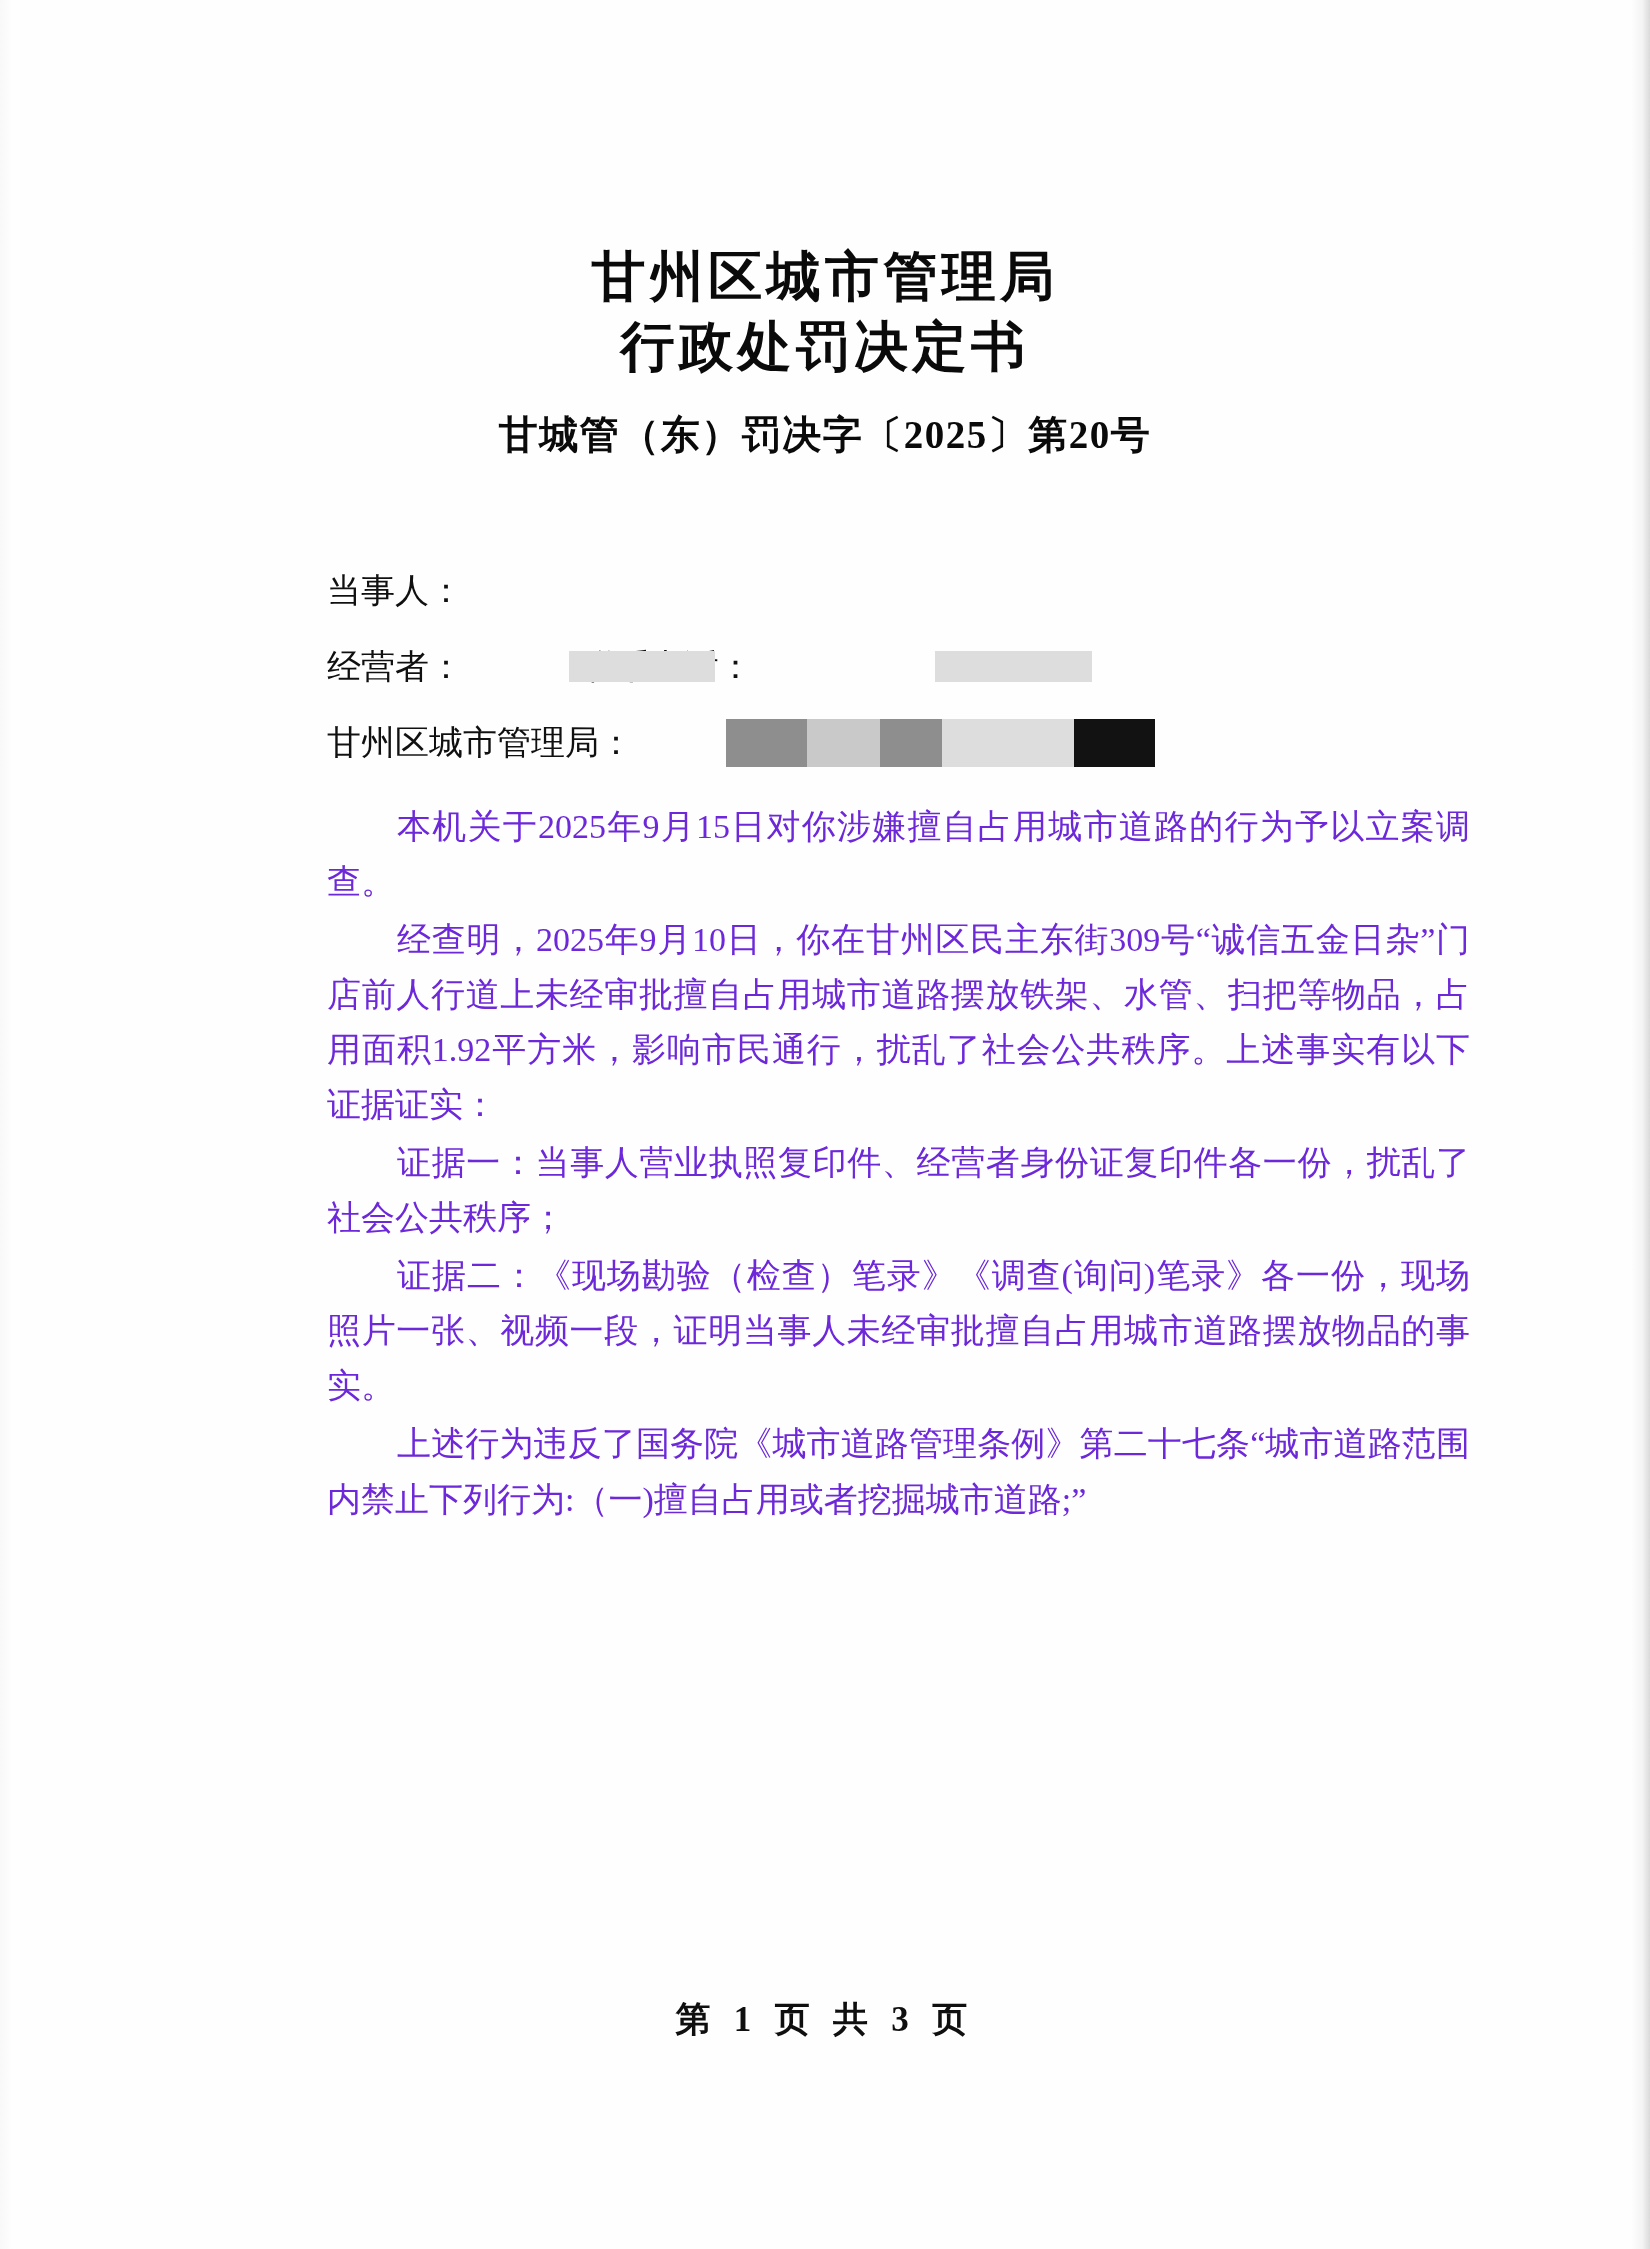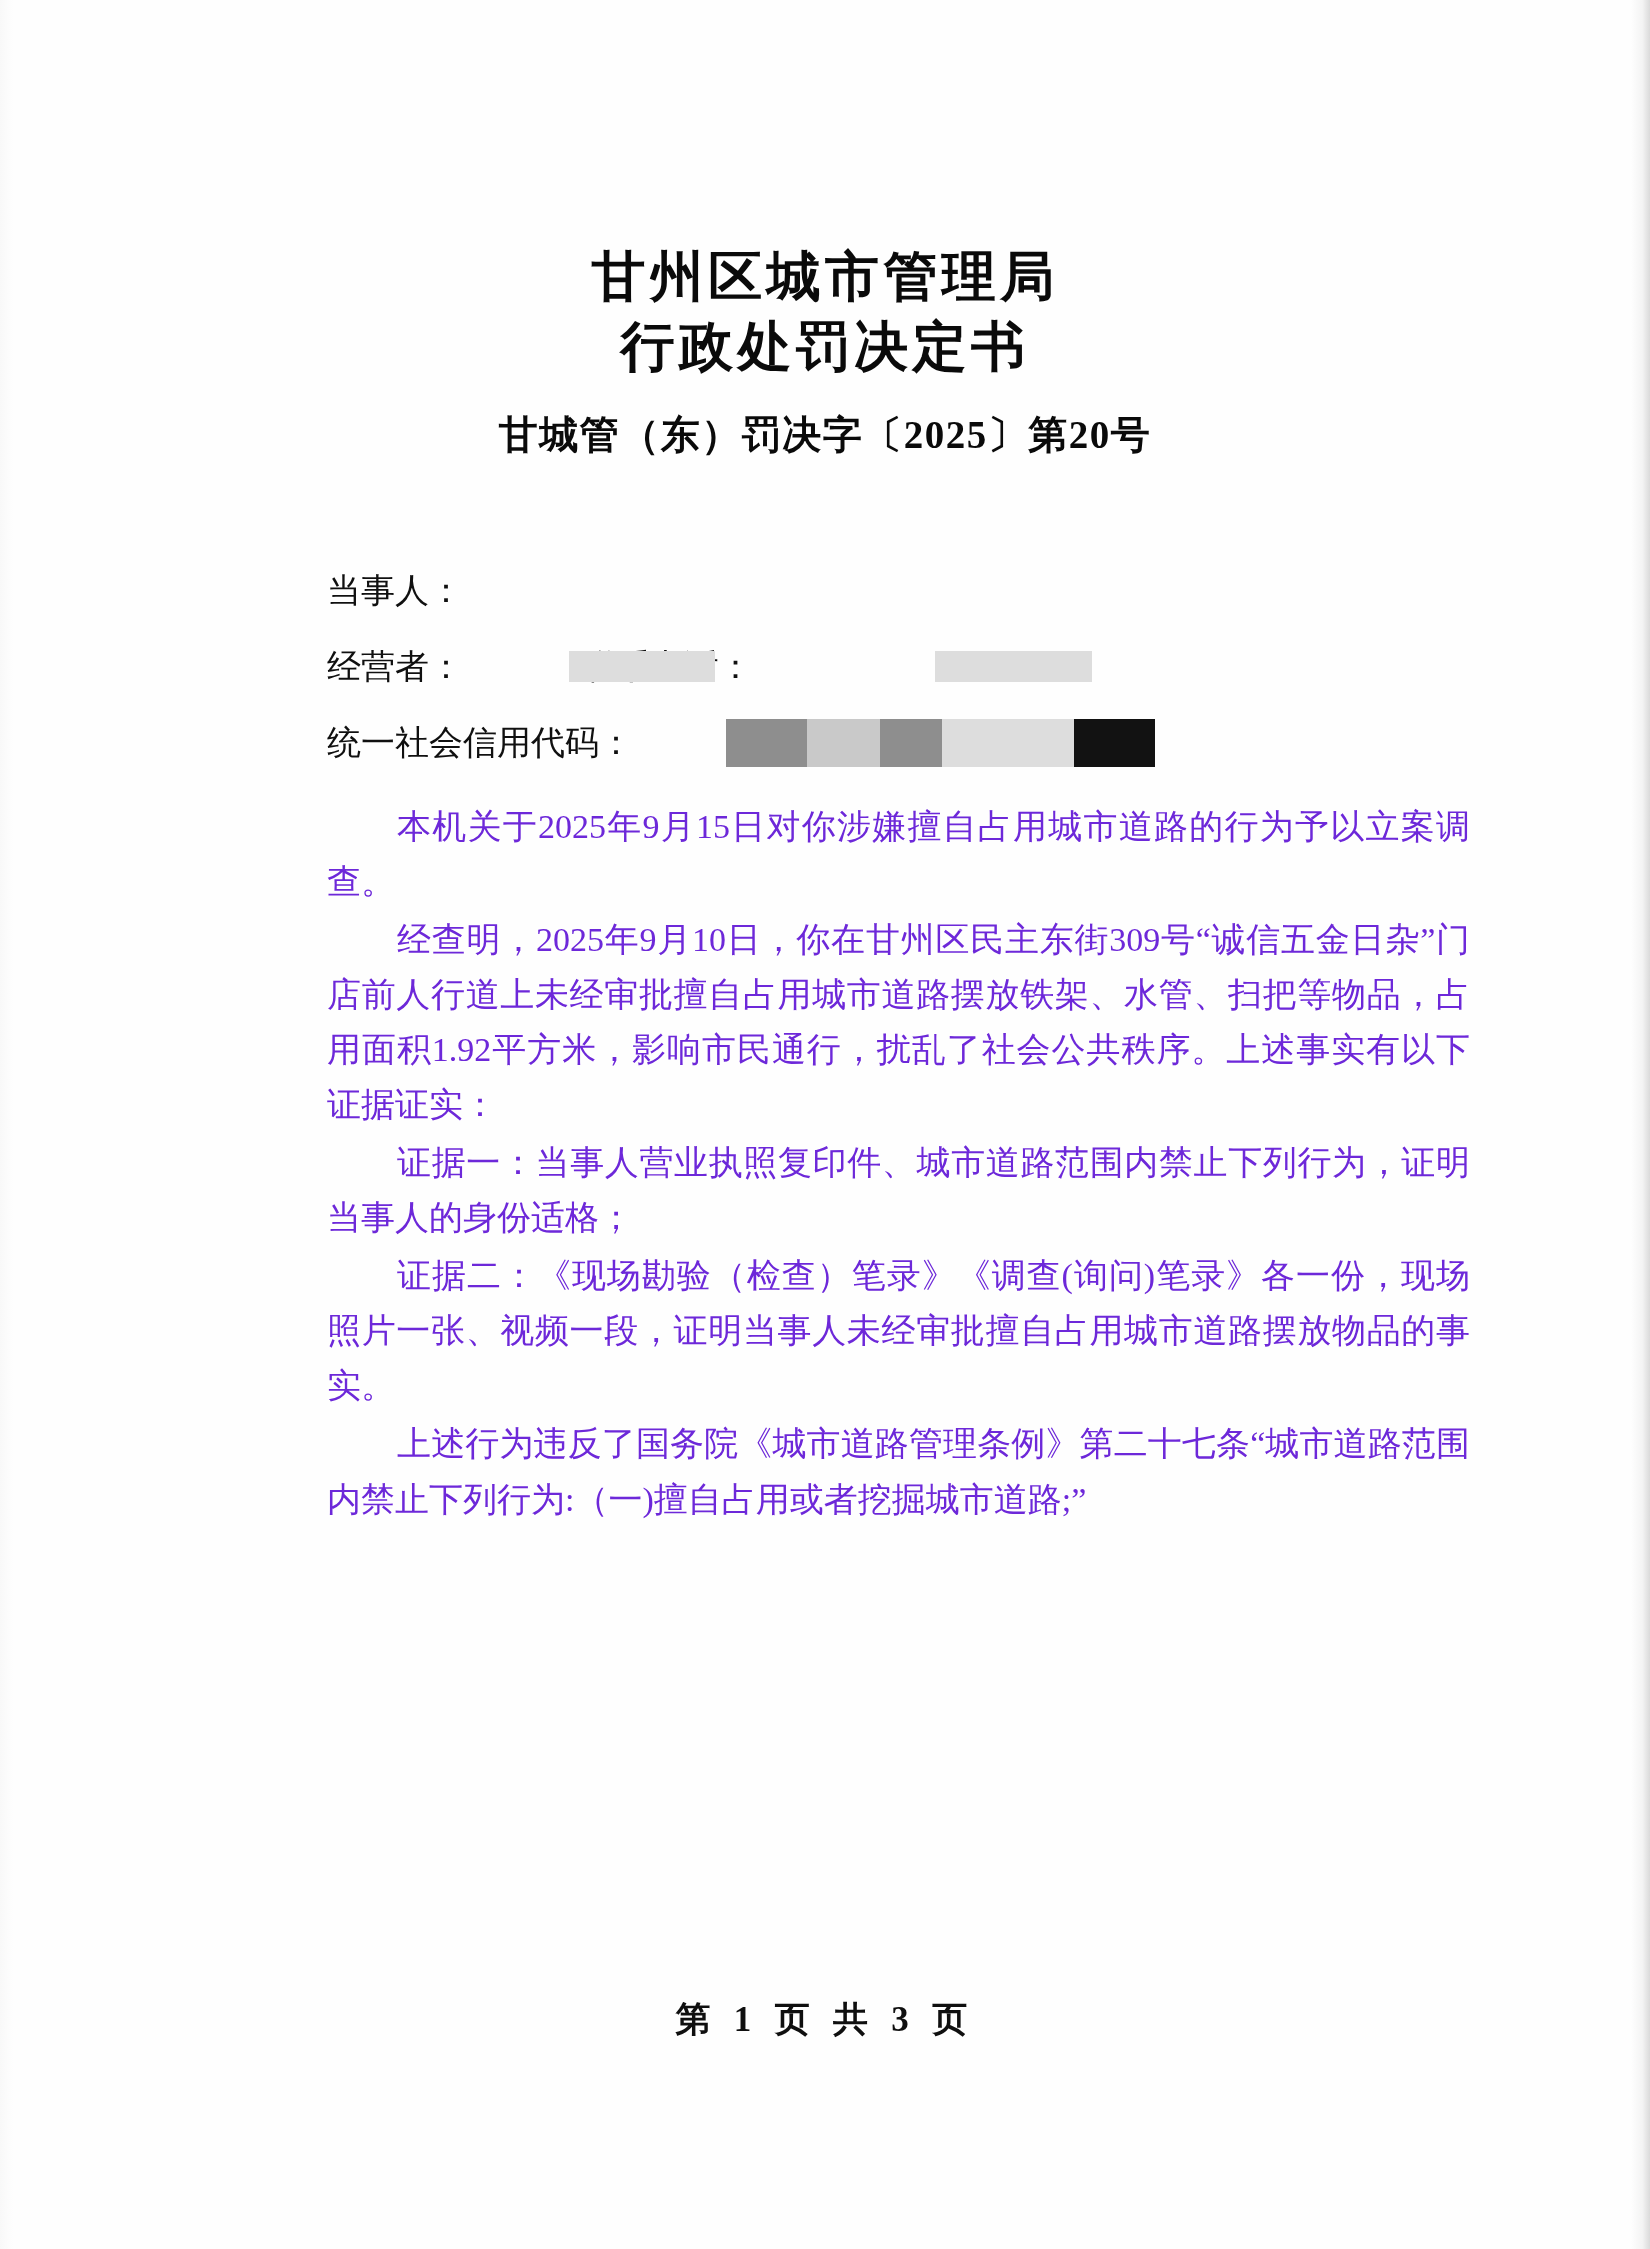--- a/index.html
+++ b/index.html
@@ -139,32 +139,32 @@
 
     <div class="field-row">
       <span class="field-label">经营者：</span>
       <span class="field-label2">联系电话：</span>
       <span class="redact r-xlight" style="left:242px; top:4.4px; width:146px; height:31px;"></span>
       <span class="redact r-xlight" style="left:608px; top:4.4px; width:157px; height:31px;"></span>
     </div>
 
 
     <div class="field-row">
-      <span class="field-label">统一社会信用代码：</span>
+      <span class="field-label">甘州区城市管理局：</span>
       <span class="redact r-mid" style="left:399px; top:-4.4px; width:81px; height:48px;"></span>
       <span class="redact r-light" style="left:480px; top:-4.4px; width:73px; height:48px;"></span>
       <span class="redact r-mid" style="left:553px; top:-4.4px; width:62px; height:48px;"></span>
       <span class="redact r-xlight" style="left:615px; top:-4.4px; width:132px; height:48px;"></span>
       <span class="redact r-dark" style="left:747px; top:-4.4px; width:81px; height:48px;"></span>
     </div>
 
 
     <p class="para">本机关于2025年9月15日对你涉嫌擅自占用城市道路的行为予以立案调查。</p>
     <p class="para">经查明，2025年9月10日，你在甘州区民主东街309号“诚信五金日杂”门店前人行道上未经审批擅自占用城市道路摆放铁架、水管、扫把等物品，占用面积1.92平方米，影响市民通行，扰乱了社会公共秩序。上述事实有以下证据证实：</p>
-    <p class="para">证据一：当事人营业执照复印件、城市道路范围内禁止下列行为，证明当事人的身份适格；</p>
+    <p class="para">证据一：当事人营业执照复印件、经营者身份证复印件各一份，扰乱了社会公共秩序；</p>
     <p class="para">证据二：《现场勘验（检查）笔录》《调查(询问)笔录》各一份，现场照片一张、视频一段，证明当事人未经审批擅自占用城市道路摆放物品的事实。</p>
     <p class="para">上述行为违反了国务院《城市道路管理条例》第二十七条“城市道路范围内禁止下列行为:（一)擅自占用或者挖掘城市道路;”</p>
 
   </div>
 
   <div class="footer">第 1 页 共 3 页</div>
 
 </div>
 
 

